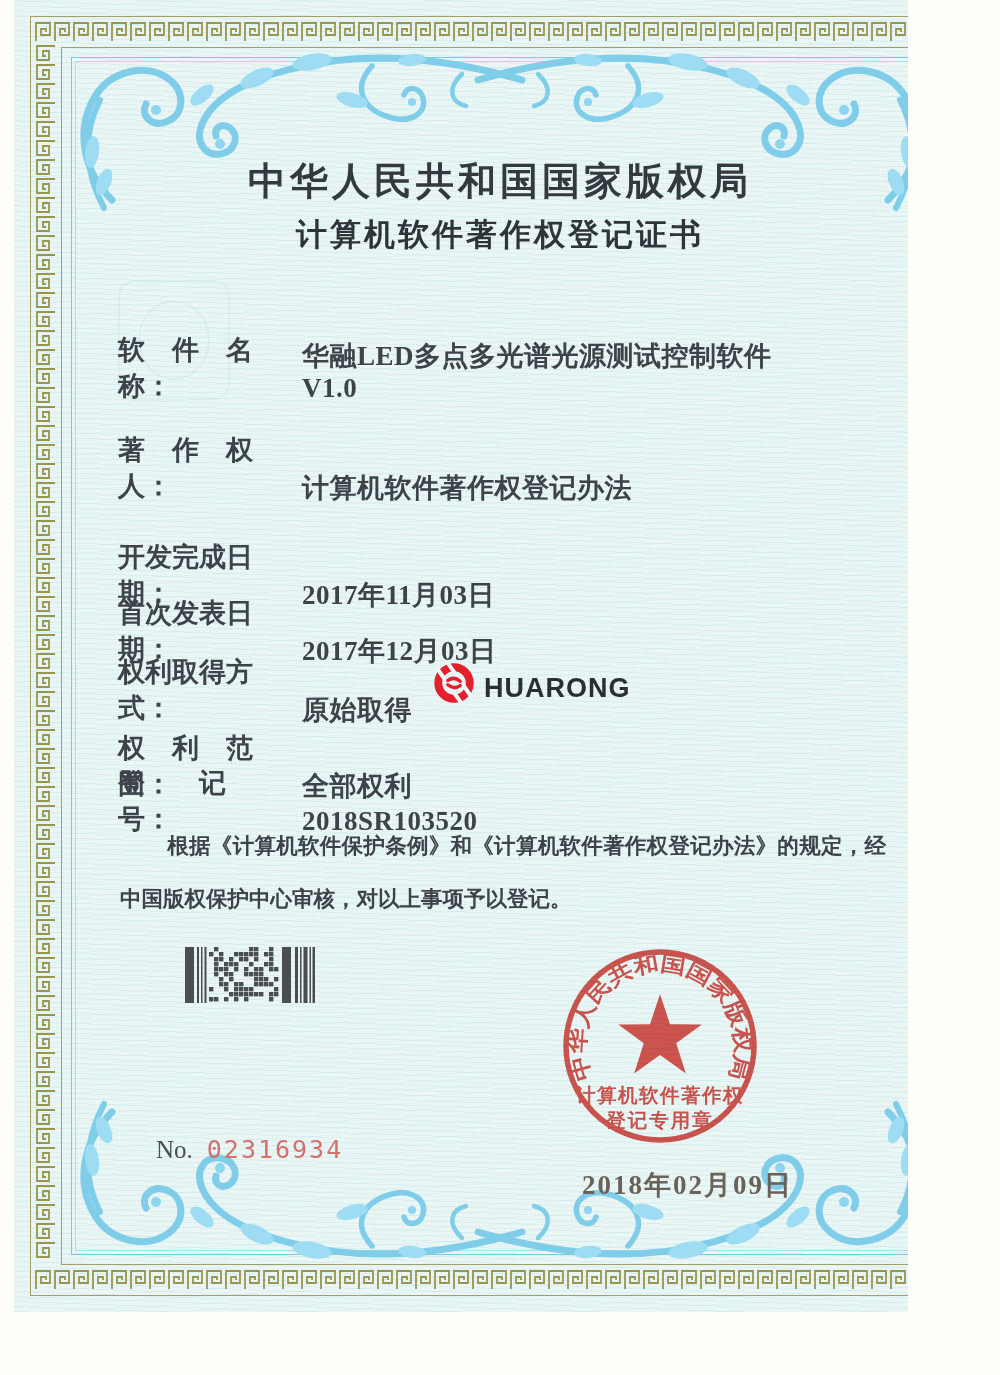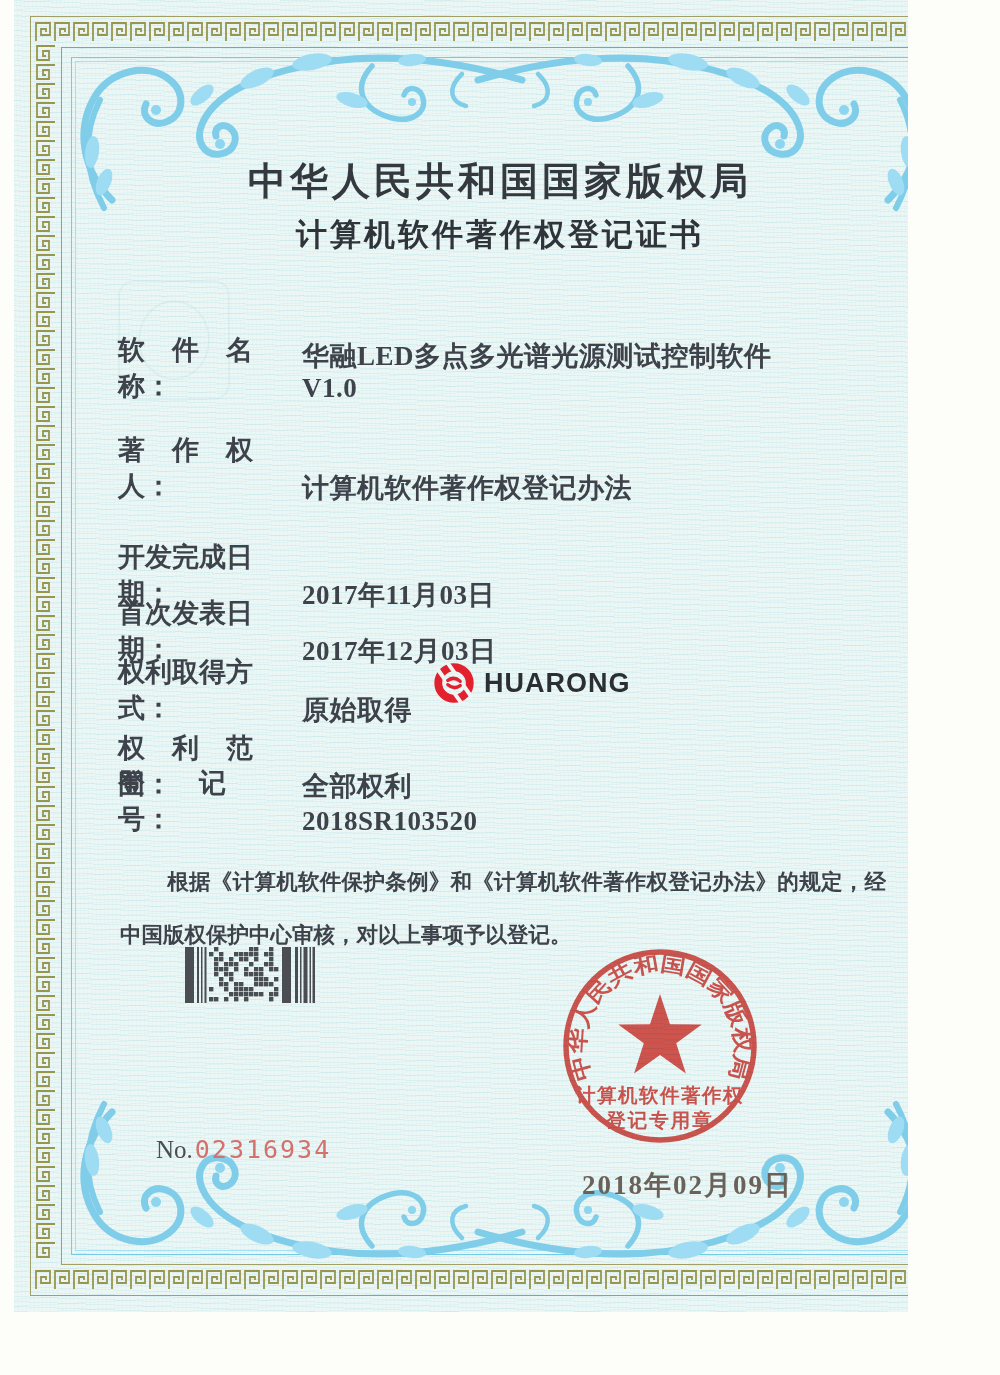--- a/index.html
+++ b/index.html
@@ -44,37 +44,37 @@
   .cert-title { position:absolute; left:0; right:0; top:214px; text-align:center;
             font-size:31px; font-weight:700; color:#2f333a; letter-spacing:3px; }
   .certno { position:absolute; right:164px; top:283px; font-size:17.5px; font-weight:700;
             color:#454950; letter-spacing:1px; }
 
   .row { position:absolute; left:104px; display:flex; align-items:flex-end;
          font-size:27px; color:#3e424a; font-weight:600; }
   .flabel { display:inline-block; width:184px; flex:0 0 184px; }
   .fvalue { display:inline-block; line-height:32px; letter-spacing:.5px; }
 
-  .statement { position:absolute; left:106px; top:856px; width:766px;
+  .statement { position:absolute; left:106px; top:820px; width:766px;
                font-size:21.5px; line-height:53px; color:#3e424a; font-weight:600;
                text-align:justify; text-indent:2.2em; }
 
-  .logo { position:absolute; left:419px; top:662px; display:flex; align-items:center; gap:9px; }
+  .logo { position:absolute; left:419px; top:662px; display:flex; align-items:flex-end; gap:9px; }
   .logo-text { font-family:"Liberation Sans", sans-serif; font-weight:700; font-size:27px;
                color:#2b2f34; letter-spacing:1px; }
 
   #barcode { position:absolute; left:171px; top:947px; }
 
   #seal { position:absolute; left:534px; top:934px; mix-blend-mode:multiply; opacity:.93; }
   .seal-date { position:absolute; left:568px; top:1122px; font-size:27px; color:#6a6158;
                letter-spacing:2px; font-weight:600;margin-top:45px; }
 
   .serial { position:absolute; left:142px; top:1135px; font-size:25px; color:#4a4d52; }
   .serial .num { font-family:"DejaVu Sans Mono", monospace; color:#d4716d;
-                 letter-spacing:2px; margin-left:2px;text-align:right; }
+                 letter-spacing:2px; margin-left:14px;text-align:right; }
 </style>
 </head>
 <body>
 
 <div id="stage">
   <div id="paper">
 
     <div class="line-outer"></div>
     <svg id="m-top" class="meander" width="932" height="24">
         <path d="M2,21 L2,3 L16,3 L16,15 L7,15 L7,9 L12,9 L12,12 M21,21 L21,3 L35,3 L35,15 L26,15 L26,9 L31,9 L31,12 M40,21 L40,3 L54,3 L54,15 L45,15 L45,9 L50,9 L50,12 M59,21 L59,3 L73,3 L73,15 L64,15 L64,9 L69,9 L69,12 M78,21 L78,3 L92,3 L92,15 L83,15 L83,9 L88,9 L88,12 M97,21 L97,3 L111,3 L111,15 L102,15 L102,9 L107,9 L107,12 M116,21 L116,3 L130,3 L130,15 L121,15 L121,9 L126,9 L126,12 M135,21 L135,3 L149,3 L149,15 L140,15 L140,9 L145,9 L145,12 M154,21 L154,3 L168,3 L168,15 L159,15 L159,9 L164,9 L164,12 M173,21 L173,3 L187,3 L187,15 L178,15 L178,9 L183,9 L183,12 M192,21 L192,3 L206,3 L206,15 L197,15 L197,9 L202,9 L202,12 M211,21 L211,3 L225,3 L225,15 L216,15 L216,9 L221,9 L221,12 M230,21 L230,3 L244,3 L244,15 L235,15 L235,9 L240,9 L240,12 M249,21 L249,3 L263,3 L263,15 L254,15 L254,9 L259,9 L259,12 M268,21 L268,3 L282,3 L282,15 L273,15 L273,9 L278,9 L278,12 M287,21 L287,3 L301,3 L301,15 L292,15 L292,9 L297,9 L297,12 M306,21 L306,3 L320,3 L320,15 L311,15 L311,9 L316,9 L316,12 M325,21 L325,3 L339,3 L339,15 L330,15 L330,9 L335,9 L335,12 M344,21 L344,3 L358,3 L358,15 L349,15 L349,9 L354,9 L354,12 M363,21 L363,3 L377,3 L377,15 L368,15 L368,9 L373,9 L373,12 M382,21 L382,3 L396,3 L396,15 L387,15 L387,9 L392,9 L392,12 M401,21 L401,3 L415,3 L415,15 L406,15 L406,9 L411,9 L411,12 M420,21 L420,3 L434,3 L434,15 L425,15 L425,9 L430,9 L430,12 M439,21 L439,3 L453,3 L453,15 L444,15 L444,9 L449,9 L449,12 M458,21 L458,3 L472,3 L472,15 L463,15 L463,9 L468,9 L468,12 M477,21 L477,3 L491,3 L491,15 L482,15 L482,9 L487,9 L487,12 M496,21 L496,3 L510,3 L510,15 L501,15 L501,9 L506,9 L506,12 M515,21 L515,3 L529,3 L529,15 L520,15 L520,9 L525,9 L525,12 M534,21 L534,3 L548,3 L548,15 L539,15 L539,9 L544,9 L544,12 M553,21 L553,3 L567,3 L567,15 L558,15 L558,9 L563,9 L563,12 M572,21 L572,3 L586,3 L586,15 L577,15 L577,9 L582,9 L582,12 M591,21 L591,3 L605,3 L605,15 L596,15 L596,9 L601,9 L601,12 M610,21 L610,3 L624,3 L624,15 L615,15 L615,9 L620,9 L620,12 M629,21 L629,3 L643,3 L643,15 L634,15 L634,9 L639,9 L639,12 M648,21 L648,3 L662,3 L662,15 L653,15 L653,9 L658,9 L658,12 M667,21 L667,3 L681,3 L681,15 L672,15 L672,9 L677,9 L677,12 M686,21 L686,3 L700,3 L700,15 L691,15 L691,9 L696,9 L696,12 M705,21 L705,3 L719,3 L719,15 L710,15 L710,9 L715,9 L715,12 M724,21 L724,3 L738,3 L738,15 L729,15 L729,9 L734,9 L734,12 M743,21 L743,3 L757,3 L757,15 L748,15 L748,9 L753,9 L753,12 M762,21 L762,3 L776,3 L776,15 L767,15 L767,9 L772,9 L772,12 M781,21 L781,3 L795,3 L795,15 L786,15 L786,9 L791,9 L791,12 M800,21 L800,3 L814,3 L814,15 L805,15 L805,9 L810,9 L810,12 M819,21 L819,3 L833,3 L833,15 L824,15 L824,9 L829,9 L829,12 M838,21 L838,3 L852,3 L852,15 L843,15 L843,9 L848,9 L848,12 M857,21 L857,3 L871,3 L871,15 L862,15 L862,9 L867,9 L867,12 M876,21 L876,3 L890,3 L890,15 L881,15 L881,9 L886,9 L886,12 M895,21 L895,3 L909,3 L909,15 L900,15 L900,9 L905,9 L905,12 M914,21 L914,3 L928,3 L928,15 L919,15 L919,9 L924,9 L924,12 " fill="none" stroke="#98954f" stroke-width="1.8"></path>

